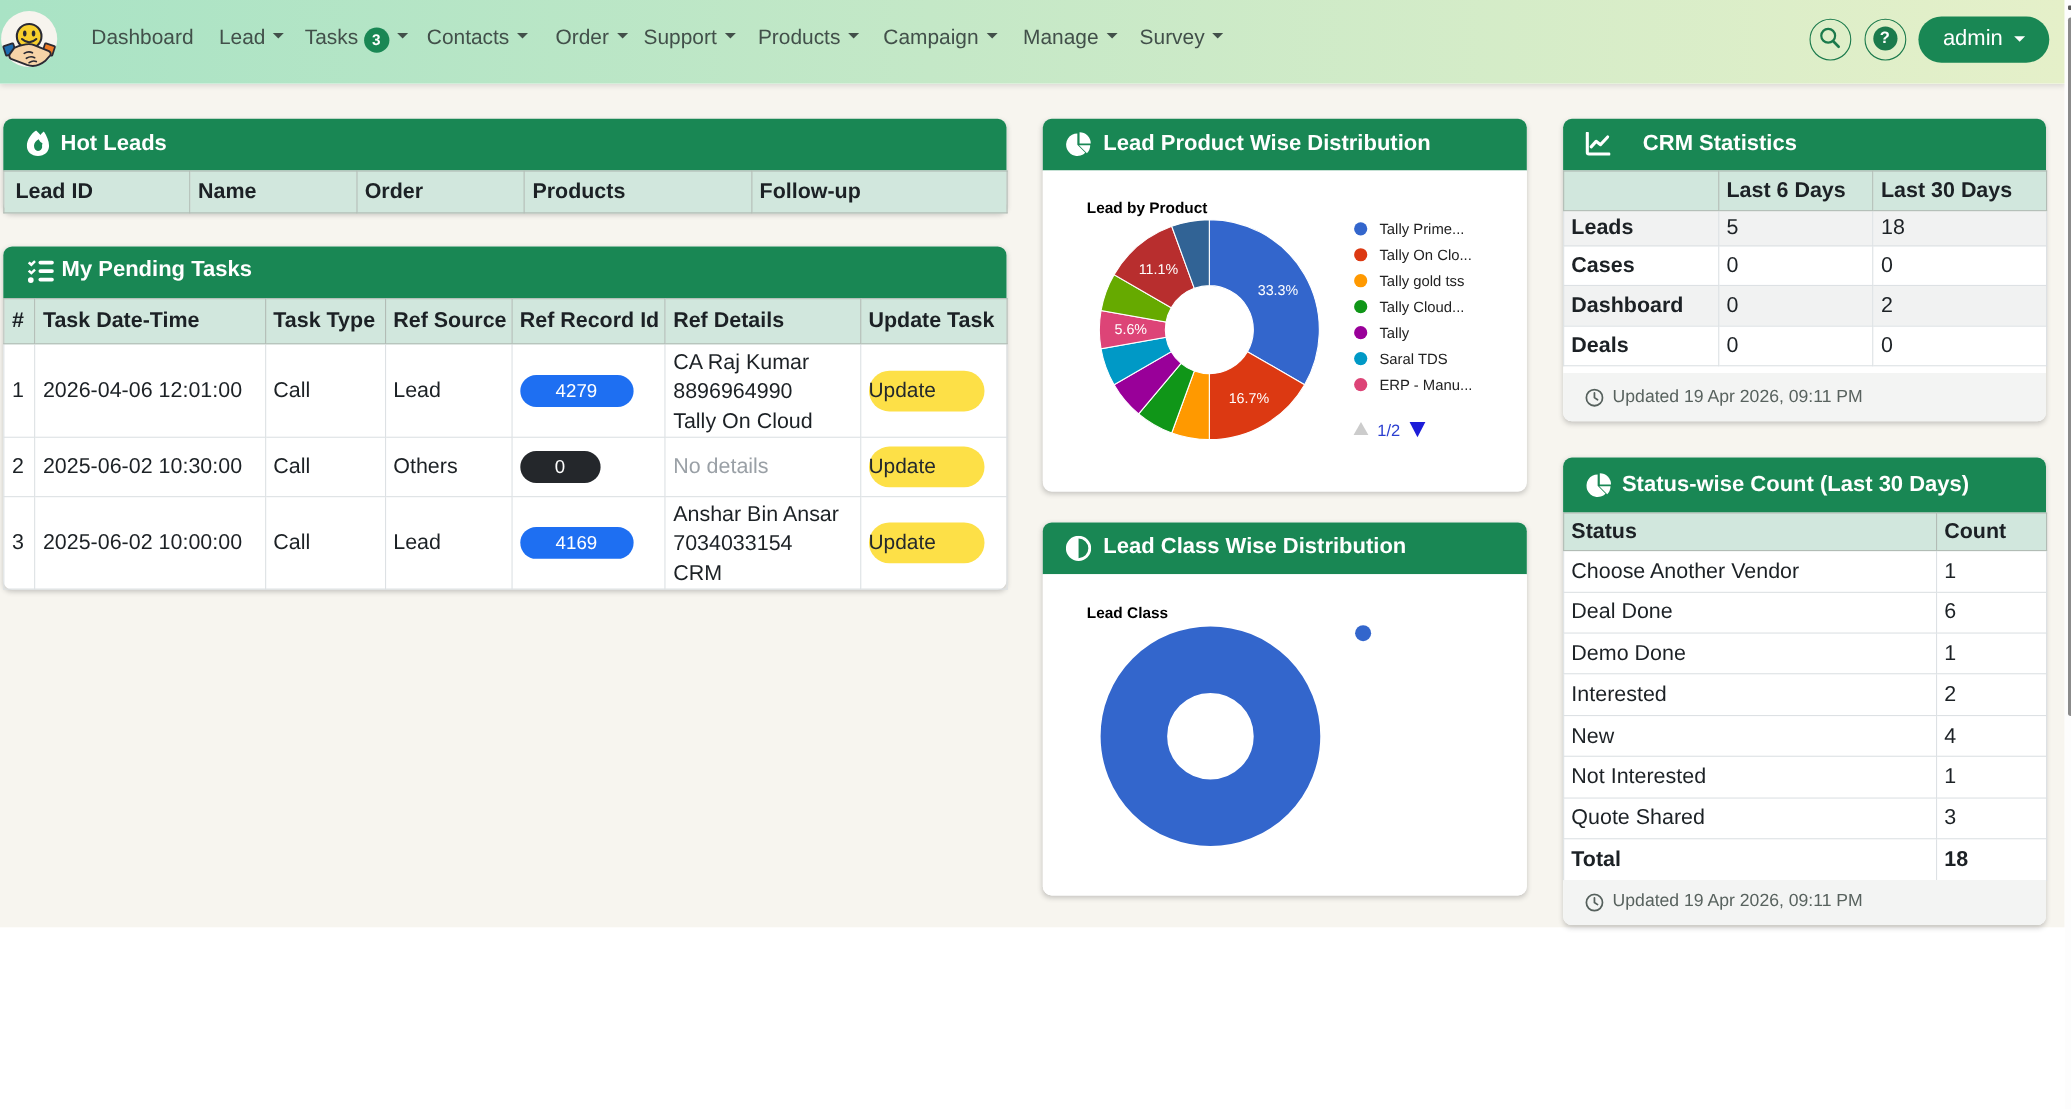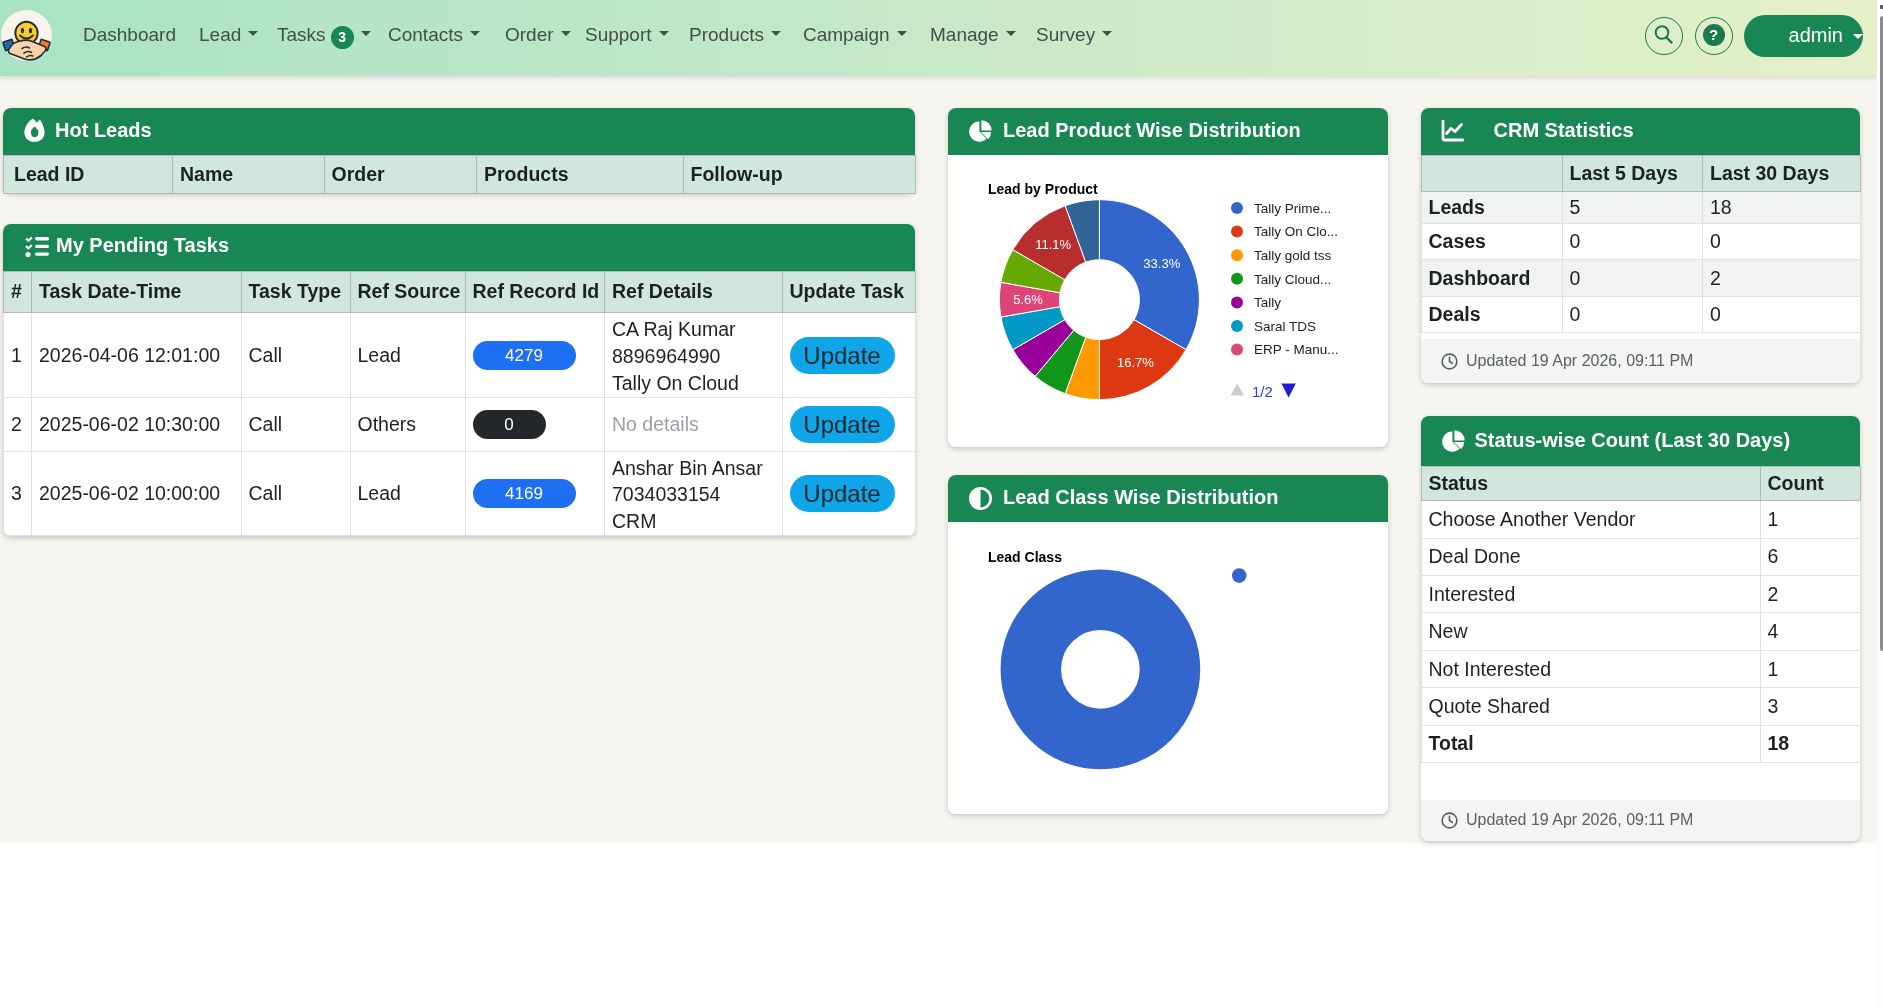--- a/index.html
+++ b/index.html
@@ -19,40 +19,40 @@
   vertical-align:5px; }
 #logo { position:absolute; top:10px; left:1px; width:51px; height:51px; background:#f7f4ee;
   border-radius:50%; }
 .tbadge { display:inline-block; width:23px; height:23px; border-radius:50%; background:#198754;
   color:#fff; font-size:14px; font-weight:700; text-align:center; line-height:23px;
   vertical-align:-1px; margin-left:5px; }
 .iconcirc { position:absolute; top:16.5px; width:38px; height:38px; border-radius:50%;
   border:1.6px solid #1b7a4c; }
 #adminbtn { position:absolute; top:15px; left:1744px; width:119px; height:42px;
   border-radius:21px; background:#198754; color:#fff; font-size:20px; font-weight:500;
-  text-align:right; line-height:41px; }
+  text-align:center; line-height:41px; }
 
 
 .card { position:absolute; background:#fff; border-radius:8px;
   box-shadow:0 2px 5px rgba(60,60,60,0.25); }
 .chead { position:absolute; top:0; left:0; right:0; background:#198754;
   border-radius:8px 8px 0 0; color:#fff; font-weight:700; font-size:20px; }
 .chead span.t { position:absolute; white-space:nowrap; }
 table.tbl { border-collapse:collapse; width:100%; table-layout:fixed; }
 .tbl th { background:#d1e7dd; font-weight:700; color:#111; text-align:left; border:1px solid #b2bcb5; }
 .tbl th, .tbl td { font-size:19.5px; color:#1c2125; padding:0 0 0 7px; }
 .tbl td { border:1px solid #dde1e4; }
 .cfoot { position:absolute; left:0; right:0; background:#f3f4f3; border-radius:0 0 8px 8px;
   color:#58625e; font-size:16px; }
 tr.odd td { background:#f1f2f2; }
 
 .pill { display:inline-block; width:103px; height:29px; border-radius:15px; color:#fff;
   font-size:17px; text-align:center; line-height:29px; }
-.ubtn { display:inline-block; width:105px; height:37px; border-radius:19px; background:#0ea5e9;
-  color:#24292d; font-size:24px; font-weight:500; text-align:center; line-height:37px; }
+.ubtn { display:inline-block; width:105px; height:37px; border-radius:19px; background:#fde047;
+  color:#24292d; font-size:19px; font-weight:500; text-align:left; line-height:37px; }
 
 
 #sbtrack { position:absolute; top:0; left:1877px; width:6px; height:1008px; background:#fdfdfd; }
 #sbthumb { position:absolute; top:16px; left:1879.5px; width:5px; height:635px; background:#8b8b8b; border-radius:3px; }
 </style>
 </head>
 <body>
 <div id="stage">
   <div id="bgmain"></div>
   <div id="nav"></div>
@@ -259,21 +259,21 @@
     </div>
     <table class="tbl" style="position:absolute;top:46.5px;left:0;">
       <colgroup>
           <col style="width:141px">
           <col style="width:140.5px">
           <col style="width:157.5px">
         </colgroup>
       <tbody>
           <tr style="height:36.5px;">
             <th></th>
-            <th>Last 5 Days</th>
+            <th>Last 6 Days</th>
             <th>Last 30 Days</th>
           </tr>
       <tr class="odd" style="height:32px;">
             <td style="font-weight:700;">Leads</td>
             <td>5</td>
             <td>18</td>
           </tr>
       <tr style="height:36.4px;">
             <td style="font-weight:700;">Cases</td>
             <td>0</td>
@@ -321,20 +321,24 @@
           </tr>
       <tr style="height:37.4px;">
             <td>Choose Another Vendor</td>
             <td>1</td>
           </tr>
       <tr style="height:37.4px;">
             <td>Deal Done</td>
             <td>6</td>
           </tr>
       <tr style="height:37.4px;">
+            <td>Demo Done</td>
+            <td>1</td>
+          </tr>
+      <tr style="height:37.4px;">
             <td>Interested</td>
             <td>2</td>
           </tr>
       <tr style="height:37.4px;">
             <td>New</td>
             <td>4</td>
           </tr>
       <tr style="height:37.4px;">
             <td>Not Interested</td>
             <td>1</td>

